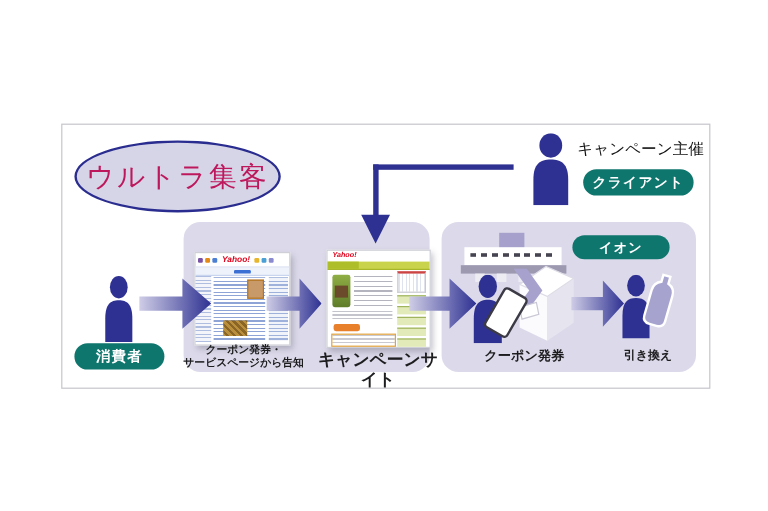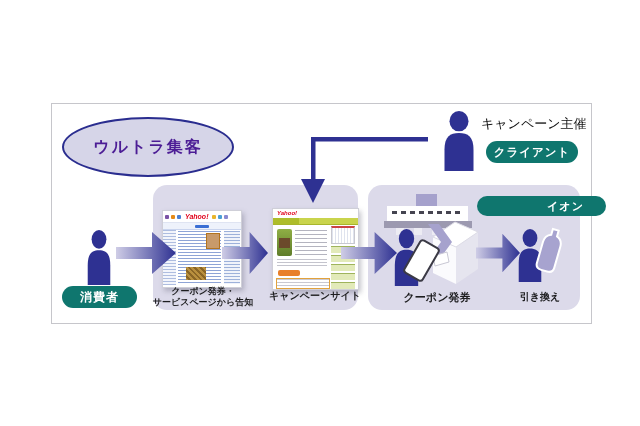--- a/index.html
+++ b/index.html
@@ -6,21 +6,21 @@
   body{width:640px;height:426px;position:relative;overflow:hidden;
        font-family:"Liberation Sans","DejaVu Sans",sans-serif;}
   .abs{position:absolute;}
   .canvas{left:51px;top:103px;width:539px;height:219px;background:#fff;border:1px solid #c6c6cb;}
   .panel{background:#dcdaea;border-radius:14px;z-index:1;}
   .pill{background:#0f766e;color:#fff;font-weight:bold;display:flex;align-items:center;
         justify-content:center;border-radius:999px;letter-spacing:1px;z-index:5;}
   .title-ellipse{left:62px;top:117px;width:168px;height:56px;background:#d6d5e8;
         border:2.5px solid #2a2d8f;border-radius:50%;display:flex;align-items:center;
         justify-content:center;z-index:2;}
-  .title-ellipse span{color:#4c1d95;font-weight:bold;font-size:16px;letter-spacing:2px;}
+  .title-ellipse span{color:#be185d;font-weight:normal;font-size:23px;letter-spacing:2px;}
   .caption{font-weight:bold;color:#1d1d1f;text-align:center;line-height:1.2;z-index:5;}
   .person{z-index:4;}
   .arrow{z-index:3;}
   .thumb{position:absolute;background:#fff;border:1px solid #cfcfd8;z-index:2;
          box-shadow:2px 3px 5px rgba(90,90,110,.35);}
   
   .y-top{height:11px;display:flex;align-items:center;gap:2px;padding:0 2px;}
   .sq{width:4px;height:4px;border-radius:1px;display:inline-block;}
   .y-logo{color:#e0001a;font-weight:bold;font-style:italic;font-size:7px;margin:0 2px;white-space:nowrap;}
   .y-search{height:6px;background:#eef2fb;display:flex;align-items:center;justify-content:center;
@@ -154,21 +154,21 @@
       <div class="c-row"></div>
     <div class="c-row"></div>
       <div class="c-row"></div>
   </div>
 </div>
 
 <div class="abs caption" style="left:143px;top:286px;width:120px;font-size:9px;">
   <span>クーポン発券・</span><br>
   <span>サービスページから告知</span>
 </div>
-<div class="abs caption" style="left:262px;top:291px;width:106px;font-size:10px;font-family:Liberation Mono, monospace;">キャンペーンサイト</div>
+<div class="abs caption" style="left:262px;top:291px;width:106px;font-size:14px;">キャンペーンサイト</div>
 
 <svg class="abs arrow" style="left:341px;top:228px;width:56px;height:50px;" viewBox="0 0 60 50" preserveAspectRatio="none">
   <defs>
       <linearGradient id="ag3" x1="0" y1="0" x2="1" y2="0">
     <stop offset="0" stop-color="#cfcde6"></stop>
         <stop offset="1" stop-color="#2e3192"></stop>
       </linearGradient>
     </defs>
   <polygon points="0,19 36,19 36,4 60,25 36,46 36,31 0,31" fill="url(#ag3)"></polygon>
 </svg>
@@ -176,21 +176,21 @@
 <div class="abs chimney"></div>
 <div class="abs store-bar">
   <div class="store-dashes"></div>
 </div>
 <div class="abs store-shelf"></div>
 <div class="abs store-tab" style="left:396px;"></div>
 <div class="abs store-tab" style="left:414px;"></div>
 <div class="abs store-tab" style="left:432px;"></div>
 <div class="abs store-tab" style="left:450px;"></div>
 
-<div class="abs pill" style="left:477px;top:196px;width:81px;height:20px;font-size:11px;padding-left:48px;">イオン</div>
+<div class="abs pill" style="left:477px;top:196px;width:81px;height:20px;font-size:11px;">イオン</div>
 
 <svg class="abs" style="left:425px;top:218px;width:56px;height:68px;z-index:3;" viewBox="0 0 56 68">
   <polygon points="8,19 31,29 31,66 8,55" fill="#fbfbfd"></polygon>
   <polygon points="31,29 53,14 53,51 31,66" fill="#e6e5ef"></polygon>
   <polygon points="8,19 30,4 53,14 31,29" fill="#ffffff" stroke="#dddce6" stroke-width="1"></polygon>
   <polygon points="3,6 16,24 3,42 14,42 27,24 14,6" fill="#a6a2cd"></polygon>
   <polygon points="8,38 22,34 24,44 10,48" fill="#ffffff" stroke="#c9c8d4" stroke-width="1"></polygon>
 </svg>
 
 <svg class="abs person" style="left:392px;top:229px;width:29px;height:57px;" viewBox="0 0 36 56" preserveAspectRatio="none">

